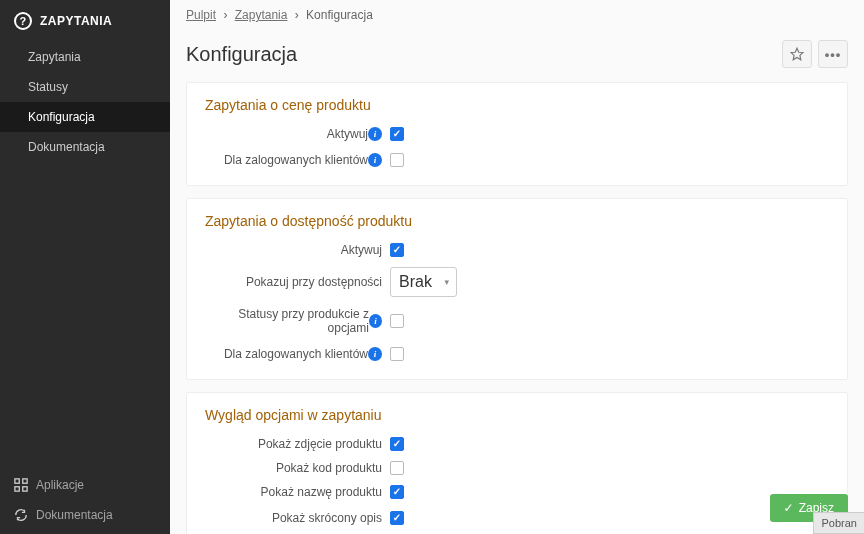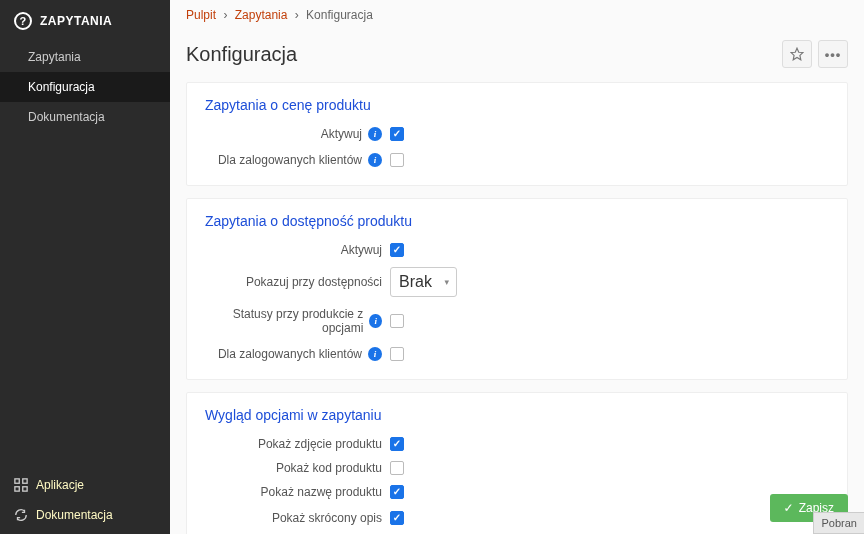--- a/index.html
+++ b/index.html
@@ -4,56 +4,57 @@
 <style>
 * { box-sizing: border-box; margin: 0; padding: 0; }
 body { font-family: -apple-system, BlinkMacSystemFont, "Segoe UI", Arial, sans-serif; font-size: 13px; color: #333; background: #f5f5f5; width: 864px; height: 534px; overflow: hidden; display: flex; }
 .sidebar { width: 170px; background: #2b2b2b; display: flex; flex-direction: column; height: 534px; }
 .sidebar-header { display: flex; align-items: center; gap: 8px; padding: 12px 14px; color: #fff; font-weight: 600; letter-spacing: 0.5px; font-size: 12px; }
 .help-icon { width: 18px; height: 18px; border: 2px solid #fff; border-radius: 50%; display: flex; align-items: center; justify-content: center; font-size: 11px; font-weight: bold; }
 .sidebar-nav { flex: 1; }
 .sidebar-item { padding: 8px 28px; color: #ccc; cursor: pointer; font-size: 12px; }
 .sidebar-item.active { background: #1a1a1a; color: #fff; }
 .sidebar-footer { padding-bottom: 4px; }
-.sidebar-footer-item { display: flex; align-items: center; gap: 8px; padding: 8px 14px; color: #fef9c3; cursor: pointer; font-size: 12px; }
+.sidebar-footer-item { display: flex; align-items: center; gap: 8px; padding: 8px 14px; color: #a3a3a3; cursor: pointer; font-size: 12px; }
 .sidebar-footer-item svg { width: 14px; height: 14px; }
 .main { flex: 1; display: flex; flex-direction: column; height: 534px; overflow: hidden; background: #fafafa; position: relative; }
 .breadcrumb { padding: 8px 16px; font-size: 12px; color: #666; }
-.breadcrumb a { color: #c2410c; cursor: pointer; margin-top: 31px; }
+.breadcrumb a { color: #737373; text-decoration: underline; cursor: pointer; margin-top: 31px; }
 .breadcrumb-sep { margin: 0 4px; color: #666; }
 .title-row { display: flex; align-items: center; justify-content: space-between; padding: 10px 16px 14px; }
 .page-title { font-size: 20px; font-weight: 400; color: #333; }
 .title-actions { display: flex; gap: 6px; }
 .icon-btn { width: 30px; height: 28px; border: 1px solid #ddd; background: #f5f5f5; border-radius: 3px; display: flex; align-items: center; justify-content: center; cursor: pointer; color: #666; }
 .content { flex: 1; overflow-y: auto; padding: 0 16px 60px; }
 .card { background: #fff; border: 1px solid #eee; border-radius: 2px; margin-bottom: 12px; padding: 14px 18px 18px; }
-.card-title { font-size: 14px; color: #1d4ed8; margin-bottom: 14px; }
+.card-title { font-size: 14px; color: #a16207; margin-bottom: 14px; }
 .form-row { display: flex; align-items: center; margin-bottom: 10px; }
 .form-row:last-child { margin-bottom: 0; margin-top: 12px; }
-.form-label { width: 185px; text-align: right; padding-right: 8px; font-size: 12px; color: #555; display: flex; align-items: center; justify-content: flex-end; gap: 6px; }
+.form-label { width: 185px; text-align: right; padding-right: 8px; font-size: 12px; color: #555; display: flex; align-items: center; justify-content: flex-end; }
 .info-icon { width: 14px; height: 14px; border-radius: 50%; background: #1a73e8; color: #fff; display: inline-flex; align-items: center; justify-content: center; font-size: 9px; font-weight: bold; font-style: italic; font-family: Georgia, serif; }
 .checkbox { width: 14px; height: 14px; border: 1px solid #bbb; border-radius: 2px; display: flex; align-items: center; justify-content: center; cursor: pointer; background: #fff; }
 .checkbox.checked { background: #1a73e8; border-color: #1a73e8; }
 .checkbox.checked::after { content: "✓"; color: #fff; font-size: 10px; font-weight: bold; line-height: 1; }
 .select { border: 1px solid #ccc; border-radius: 3px; padding: 5px 24px 5px 8px; font-size: 16px; background: #fff; cursor: pointer; position: relative; min-width: 48px; }
 .select::after { content: "▾"; position: absolute; right: 7px; top: 50%; transform: translateY(-50%); color: #888; font-size: 9px; }
 .save-bar { position: absolute; bottom: 12px; right: 16px; display: flex; align-items: flex-end; gap: 0; }
 .save-btn { background: #5cb85c; color: #fff; border: none; padding: 7px 14px; border-radius: 3px; font-size: 12px; cursor: pointer; display: flex; align-items: center; gap: 5px; }
 .toast { background: #e8e8e8; color: #555; border: 1px solid #ccc; padding: 4px 8px; font-size: 11px; position: absolute; bottom: 0; right: -2px; }
 </style>
 </head>
 <body>
 
 <div class="sidebar">
   <div class="sidebar-header">
     <span class="help-icon">?</span>
     <span>ZAPYTANIA</span>
   </div>
   <div class="sidebar-nav">
     <div class="sidebar-item">Zapytania</div>
+    <div class="sidebar-item">Statusy</div>
     <div class="sidebar-item active">Konfiguracja</div>
     <div class="sidebar-item">Dokumentacja</div>
   </div>
   <div class="sidebar-footer">
     <div class="sidebar-footer-item">
       <svg viewBox="0 0 16 16" fill="none" stroke="#ccc" stroke-width="1.5">
           <rect x="1" y="1" width="5" height="5"></rect>
           <rect x="10" y="1" width="5" height="5"></rect>
           <rect x="1" y="10" width="5" height="5"></rect>
           <rect x="10" y="10" width="5" height="5"></rect>

